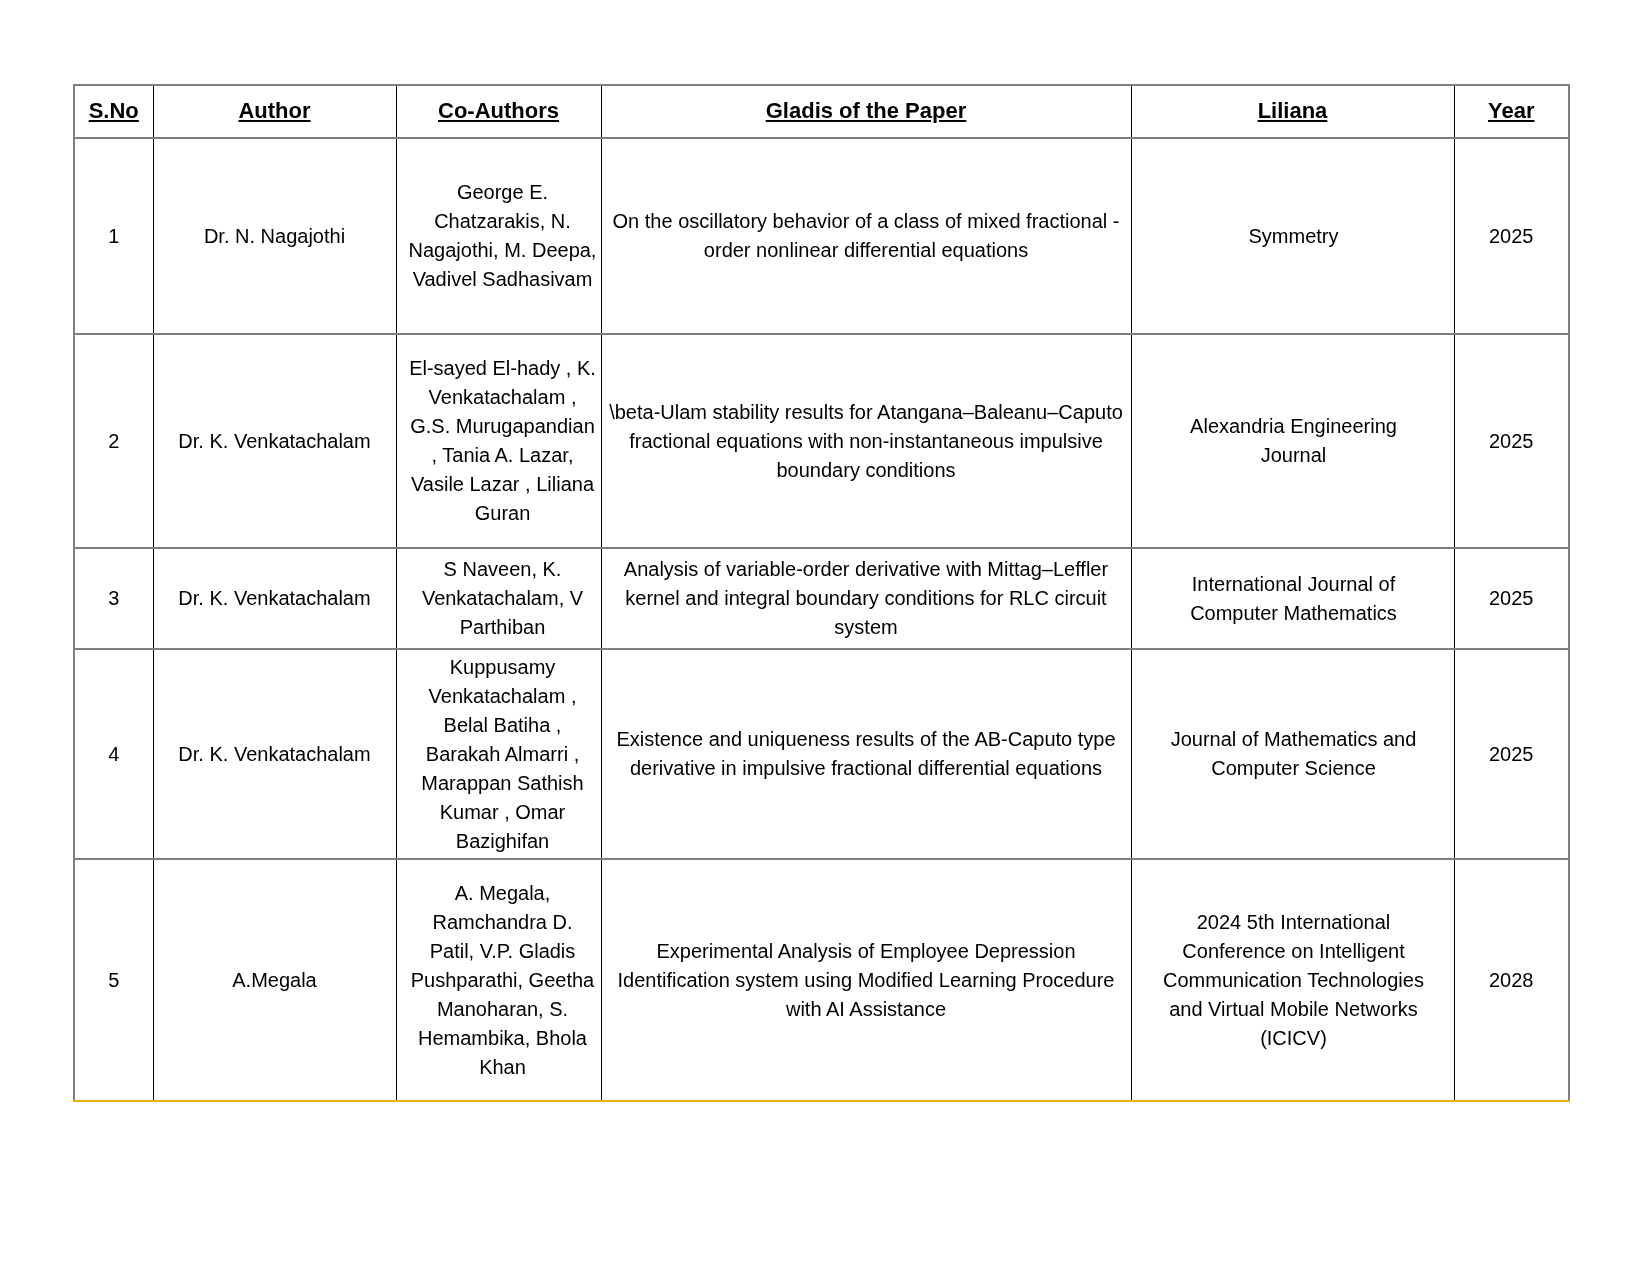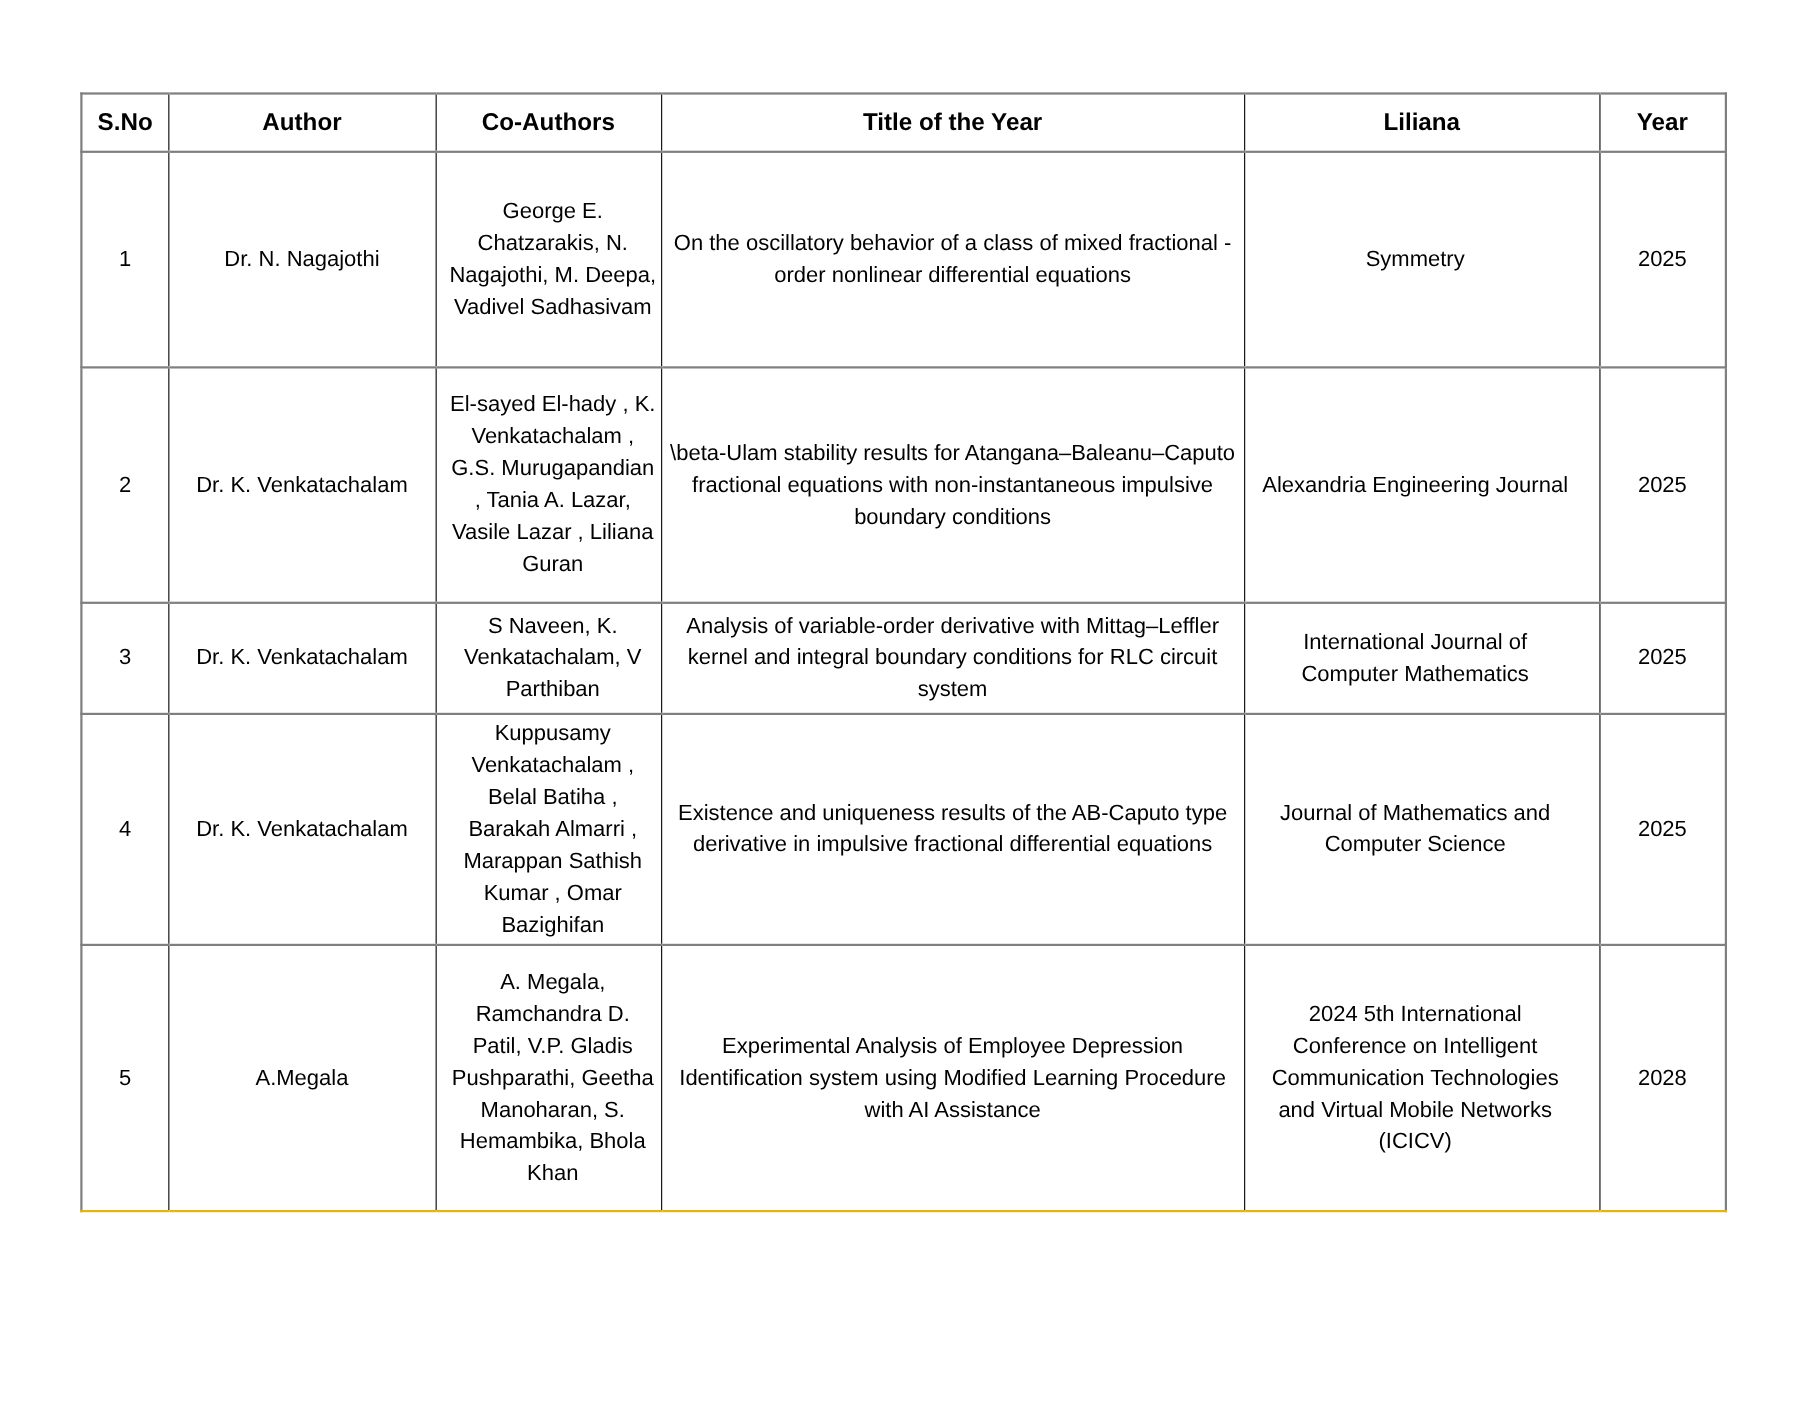--- a/index.html
+++ b/index.html
@@ -41,24 +41,24 @@
     word-wrap: break-word;
   }
   .pubs th {
     font-size: 22px;
     font-weight: bold;
     line-height: 1.2;
   }
   .pubs th:first-child, .pubs td:first-child { border-left: 2px solid #7f7f7f; }
   .pubs th:last-child,  .pubs td:last-child  { border-right: 2px solid #7f7f7f; }
   .pubs tr:last-child td { border-bottom: 2px solid #eab308; }
-  .pubs td.journal { padding-left: 10px; padding-right: 22px; }
+  .pubs td.journal { padding-left: 24px; padding-right: 22px; }
   .pubs td.coauth  { padding-left: 12px;  padding-right: 4px; }
   
-  tr.hdr  { height: 53px; }
+  tr.hdr  { height: 53px; text-decoration: underline; }
   tr.r0   { height: 196px; }
   tr.r1   { height: 214px; }
   tr.r2   { height: 101px; }
   tr.r3   { height: 210px; }
   tr.r4   { height: 242px; }
 </style>
 </head>
 <body>
 
 <div class="page">
@@ -69,21 +69,21 @@
       <col style="width:205px">
       <col style="width:530px">
       <col style="width:323px">
       <col style="width:115px">
     </colgroup>
     <thead>
       <tr class="hdr">
         <th>S.No</th>
         <th>Author</th>
         <th>Co-Authors</th>
-        <th>Title of the Year</th>
+        <th>Gladis of the Paper</th>
         <th>Liliana</th>
         <th>Year</th>
       </tr>
     </thead>
     <tbody>
       <tr class="r0">
         <td>1</td>
         <td>Dr. N. Nagajothi</td>
         <td class="coauth">George E. Chatzarakis, N. Nagajothi, M. Deepa, Vadivel Sadhasivam</td>
         <td>On the oscillatory behavior of a class of mixed fractional - order nonlinear differential equations</td>

